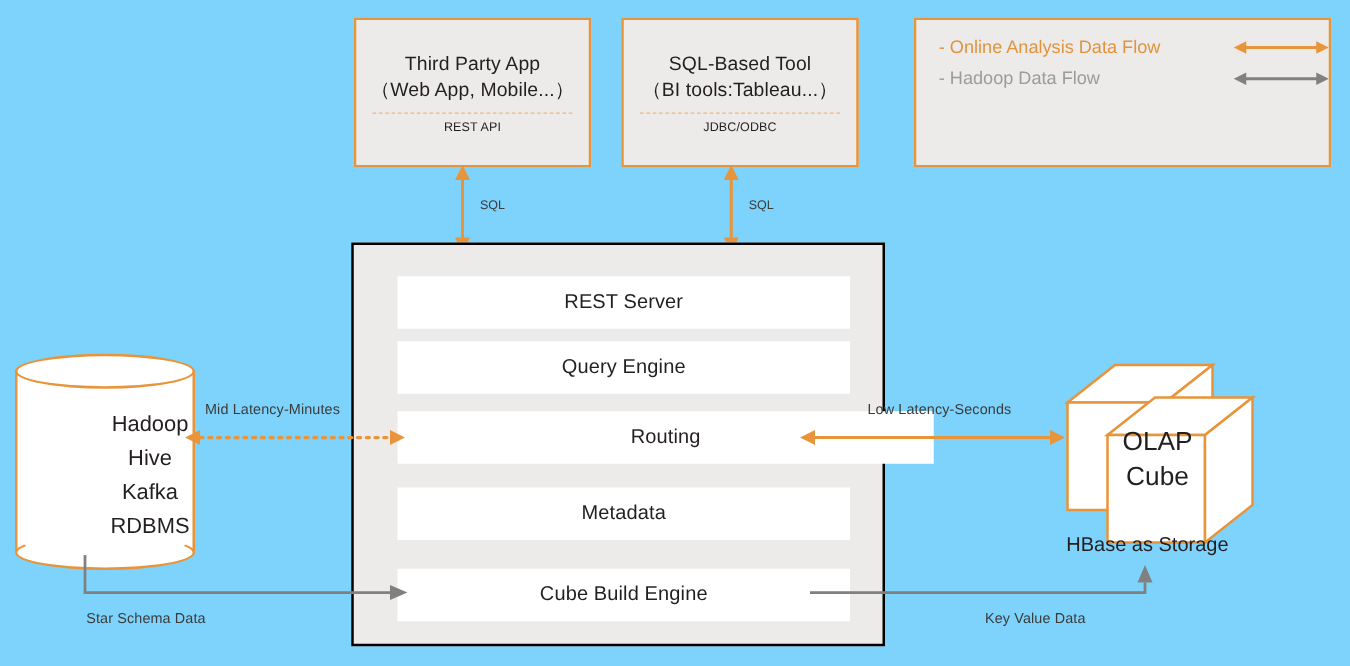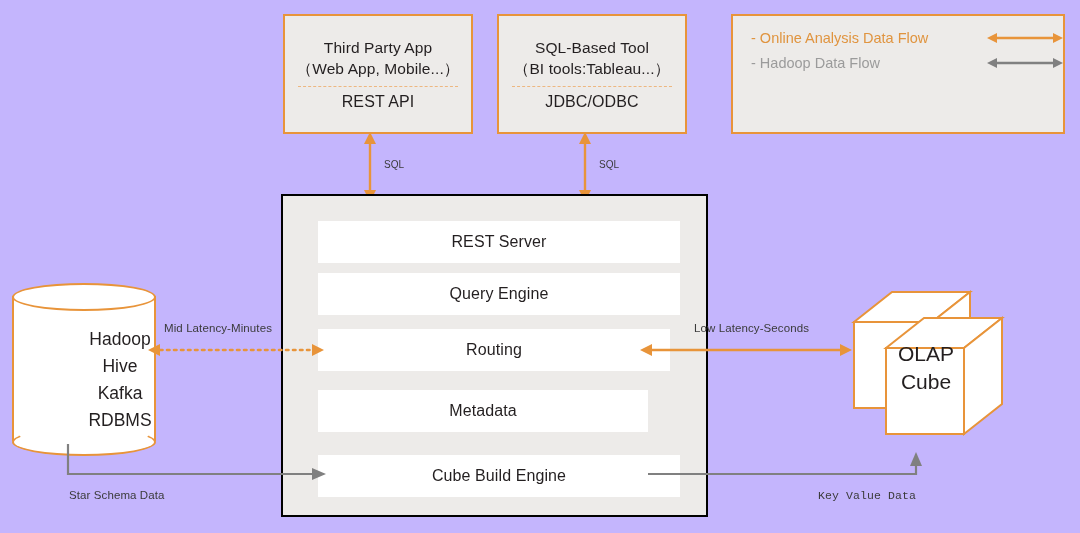--- a/index.html
+++ b/index.html
@@ -4,21 +4,21 @@
 <style>
   html,body{margin:0;padding:0;background:#ffffff;}
   body{
     font-family:"Liberation Sans","DejaVu Sans",sans-serif;
     color:#222222;
   }
   #stage{
     position:relative;
     width:1080px;
     height:533px;
-    background:#c4b5fd;
+    background:#7dd3fc;
     overflow:hidden;
   }
   .abs{position:absolute;}
 
   
   .obox{
     background:#edebe9;
     border:2px solid #e8943a;
     box-sizing:border-box;
   }
@@ -37,21 +37,21 @@
     color:#231f20;
     letter-spacing:.1px;
   }
   .divider{
     width:86%;
     height:0;
     border-top:1px dashed #edb780;
     margin:7px 0 6px 0;
   }
   .client-proto{
-    font-size:16px;
+    font-size:10px;
     color:#231f20;
     letter-spacing:.1px;
   }
 
   
   #legend{
     padding:10px 4px 0 18px;
     box-sizing:border-box;
   }
   .legend-row{
@@ -205,25 +205,25 @@
   <div class="abs" id="center-panel" style="left:281px;top:194px;width:427px;height:323px;">
 
     <div class="layer" style="left:35px;top:25px;width:362px;height:42px;">
       <span>REST Server</span>
     </div>
 
     <div class="layer" style="left:35px;top:77px;width:362px;height:42px;">
       <span>Query Engine</span>
     </div>
 
-    <div class="layer" style="left:35px;top:133px;width:352px;height:42px;">
+    <div class="layer" style="left:35px;top:133px;width:429px;height:42px;">
       <span>Routing</span>
     </div>
 
-    <div class="layer" style="left:35px;top:194px;width:330px;height:42px;">
+    <div class="layer" style="left:35px;top:194px;width:362px;height:42px;">
       <span>Metadata</span>
     </div>
 
     <div class="layer" style="left:35px;top:259px;width:362px;height:42px;">
       <span>Cube Build Engine</span>
     </div>
   </div>
 
   <div class="abs" id="cylinder-body" style="left:12px;top:296px;width:144px;height:145px;"></div>
   <div class="abs ellipse" style="left:12px;top:283px;width:144px;height:28px;"></div>
@@ -261,26 +261,27 @@
     <g stroke="#e8943a" stroke-width="2" fill="#ffffff">
       <polygon points="38,62 76,32 154,32 116,62"></polygon>
       <polygon points="38,62 116,62 116,148 38,148"></polygon>
       <polygon points="116,62 154,32 154,118 116,148"></polygon>
     </g>
   </svg>
   <div class="abs cube-text" style="left:886px;top:340px;width:80px;">
     <div>OLAP</div>
     <div>Cube</div>
   </div>
+  <div class="abs" id="hbase-caption" style="left:853px;top:428px;">HBase  as Storage</div>
 
   <svg class="abs" style="left:62px;top:440px;width:268px;height:45px;">
     <path d="M6,4 L6,34 L250,34" stroke="#808080" stroke-width="2.2" fill="none"></path>
     <polygon points="264,34 250,28 250,40" fill="#808080"></polygon>
   </svg>
   <div class="abs edge-label" style="left:69px;top:489px;">Star Schema Data</div>
 
   <svg class="abs" style="left:648px;top:452px;width:276px;height:40px;">
     <path d="M0,22 L268,22 L268,14" stroke="#808080" stroke-width="2.2" fill="none"></path>
     <polygon points="268,0 262,14 274,14" fill="#808080"></polygon>
   </svg>
-  <div class="abs edge-label" style="left:818px;top:489px;font-family:Liberation Mono, monospace;">Key Value Data</div>
+  <div class="abs edge-label" style="left:788px;top:489px;">Key Value Data</div>
 
 </div>
 
 </body></html>

